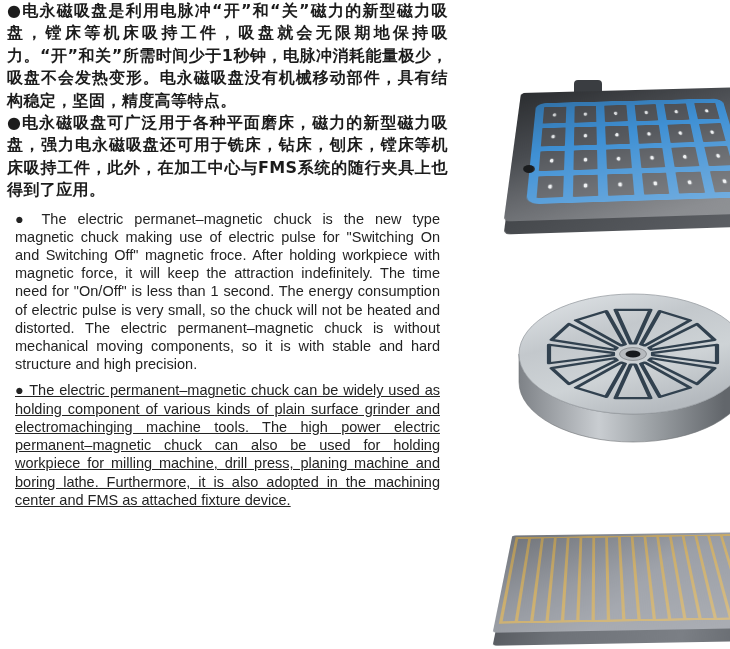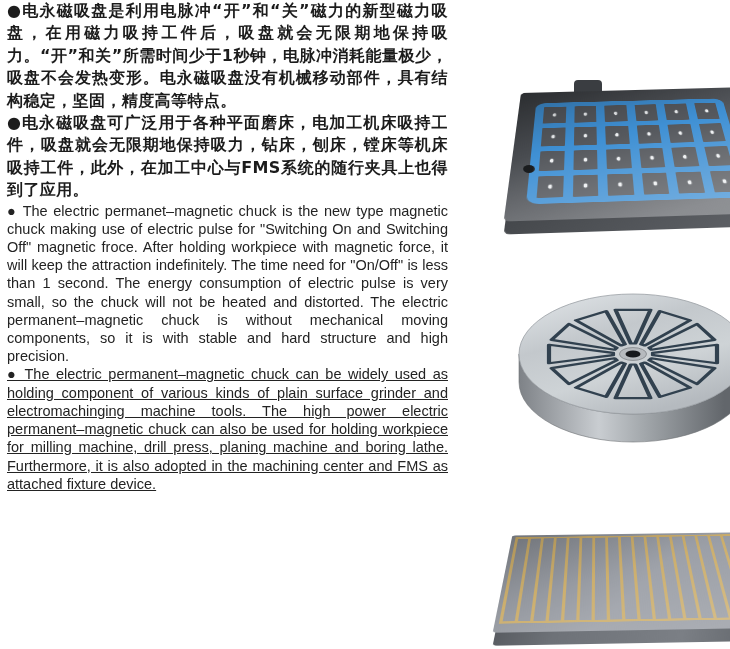--- a/index.html
+++ b/index.html
@@ -9,21 +9,21 @@
     font-family:"Liberation Sans","DejaVu Sans",sans-serif;
   }
   
   .text-col{position:absolute;left:7px;top:0;width:441px;}
   p.zh{
     margin:0;font-size:16px;line-height:22.4px;font-weight:700;
     letter-spacing:0.4px;text-align:justify;color:#1c1c1c;
     font-family:"DejaVu Sans","Liberation Sans",sans-serif;
   }
   p.en{
-    margin:0;font-size:14.5px;line-height:18.2px;text-align:justify;
+    margin:8px;font-size:14.5px;line-height:18.2px;text-align:justify;
     color:#232323;
   }
   .p-zh1{margin-top:6px;}
   .p-zh2{margin-top:9px;}
   .p-zh3{margin-top:14px;}
   .p-en1{margin-top:17px;}
   .p-en2{margin-top:3px;text-decoration:underline;}
   .p-en3{margin-top:12px;}
 
   
@@ -91,22 +91,22 @@
     position:absolute;inset:0;border-radius:4px;pointer-events:none;
     background:linear-gradient(150deg,rgba(0,0,0,0.15),rgba(255,255,255,0.05) 45%,rgba(255,255,255,0.22) 90%);
   }
 </style>
 </head>
 <body>
 
 <div class="page">
 
   <div class="text-col">
-    <p class="zh p-zh1">●电永磁吸盘是利用电脉冲“开”和“关”磁力的新型磁力吸盘，在用磁力吸持工件后，吸盘就会无限期地保持吸力。“开”和关”所需时间少于1秒钟，电脉冲消耗能量极少，吸盘不会发热变形。电永磁吸盘没有机械移动部件，具有结构稳定，坚固，精度高等特点。</p>
-    <p class="zh p-zh2">●电永磁吸盘可广泛用于各种平面磨床，电加工机床吸持工件，吸盘就会无限期地保持吸力，钻床，刨床，镗床等机床吸持工件，此外，在加工中心与FMS系统的随行夹具上也得到了应用。</p>
+    <p class="zh p-zh1">●电永磁吸盘是利用电脉冲“开”和“关”磁力的新型磁力吸盘，镗床等机床吸持工件，吸盘就会无限期地保持吸力。“开”和关”所需时间少于1秒钟，电脉冲消耗能量极少，吸盘不会发热变形。电永磁吸盘没有机械移动部件，具有结构稳定，坚固，精度高等特点。</p>
+    <p class="zh p-zh2">●电永磁吸盘可广泛用于各种平面磨床，磁力的新型磁力吸盘，强力电永磁吸盘还可用于铣床，钻床，刨床，镗床等机床吸持工件，此外，在加工中心与FMS系统的随行夹具上也得到了应用。</p>
     <p class="en p-en1">● The electric permanet–magnetic chuck is the new type magnetic chuck making use of electric pulse for "Switching On and Switching Off" magnetic froce. After holding workpiece with magnetic force, it will keep the attraction indefinitely. The time need for "On/Off" is less than 1 second. The energy consumption of electric pulse is very small, so the chuck will not be heated and distorted. The electric permanent–magnetic chuck is without mechanical moving components, so it is with stable and hard structure and high precision.</p>
     <p class="en p-en2">● The electric permanent–magnetic chuck can be widely used as holding component of various kinds of plain surface grinder and electromachinging machine tools. The high power electric permanent–magnetic chuck can also be used for holding workpiece for milling machine, drill press, planing machine and boring lathe. Furthermore, it is also adopted in the machining center and FMS as attached fixture device.</p>
   </div>
 
   <figure class="fig fig1">
     <div class="f1-tab"></div>
     <div class="f1-side"></div>
     <div class="f1-top">
       <div class="f1-blue">
         <div class="f1-grid">

